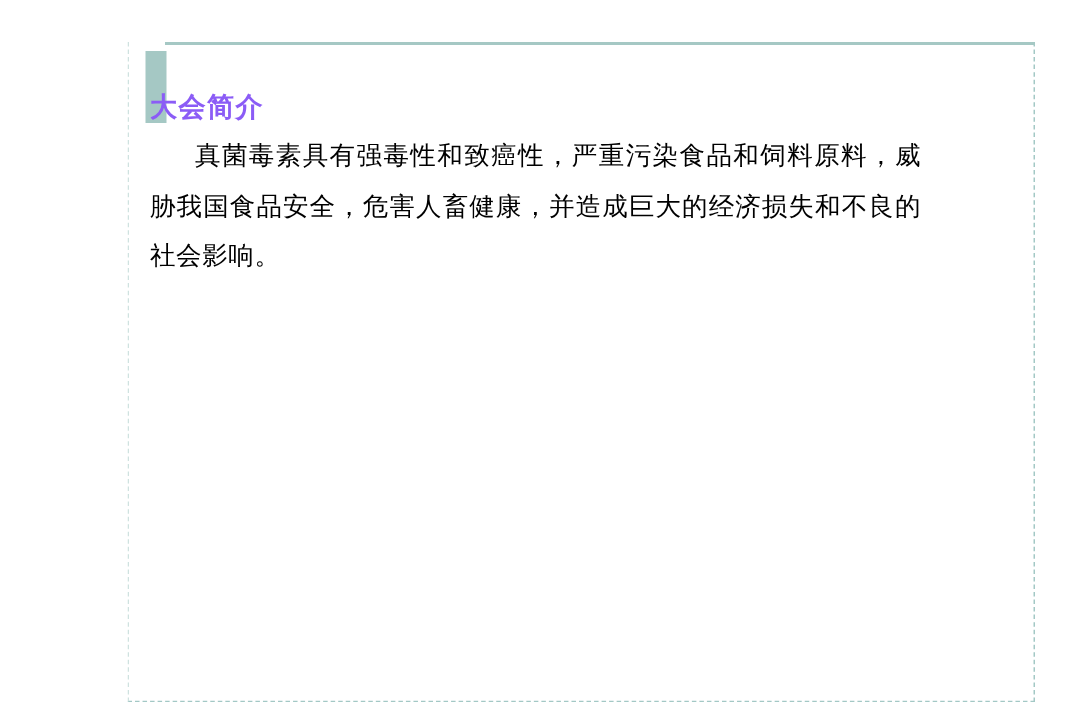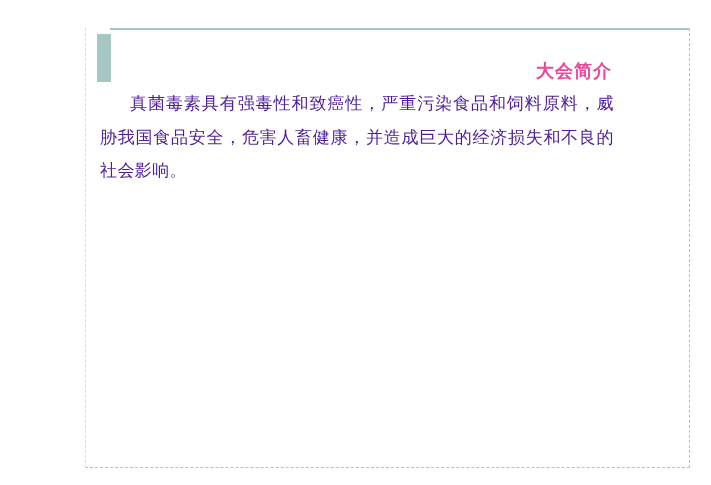--- a/index.html
+++ b/index.html
@@ -43,37 +43,37 @@
     top: 34px;
     width: 14px;
     height: 48px;
     background: #a5c8c4;
   }
   .page-title {
     position: absolute;
     left: 100px;
     top: 47px;
     width: 512px;
-    text-align: right;
+    text-align: left;
     font-size: 18px;
     font-weight: bold;
     letter-spacing: 1px;
-    color: #ec4899;
+    color: #8b5cf6;
     font-family: Liberation Serif, serif;
   }
   .intro-text {
     position: absolute;
     left: 100px;
     top: 87px;
     width: 514px;
     font-size: 17px;
     line-height: 33.5px;
     letter-spacing: 0.4px;
     text-align: justify;
-    color: #4c1d95;
+    color: #000000;
   }
   .intro-text p {
     margin: 0;
     padding: 0;
     text-indent: 30px;
   }
 </style>
 </head>
 <body>
 

